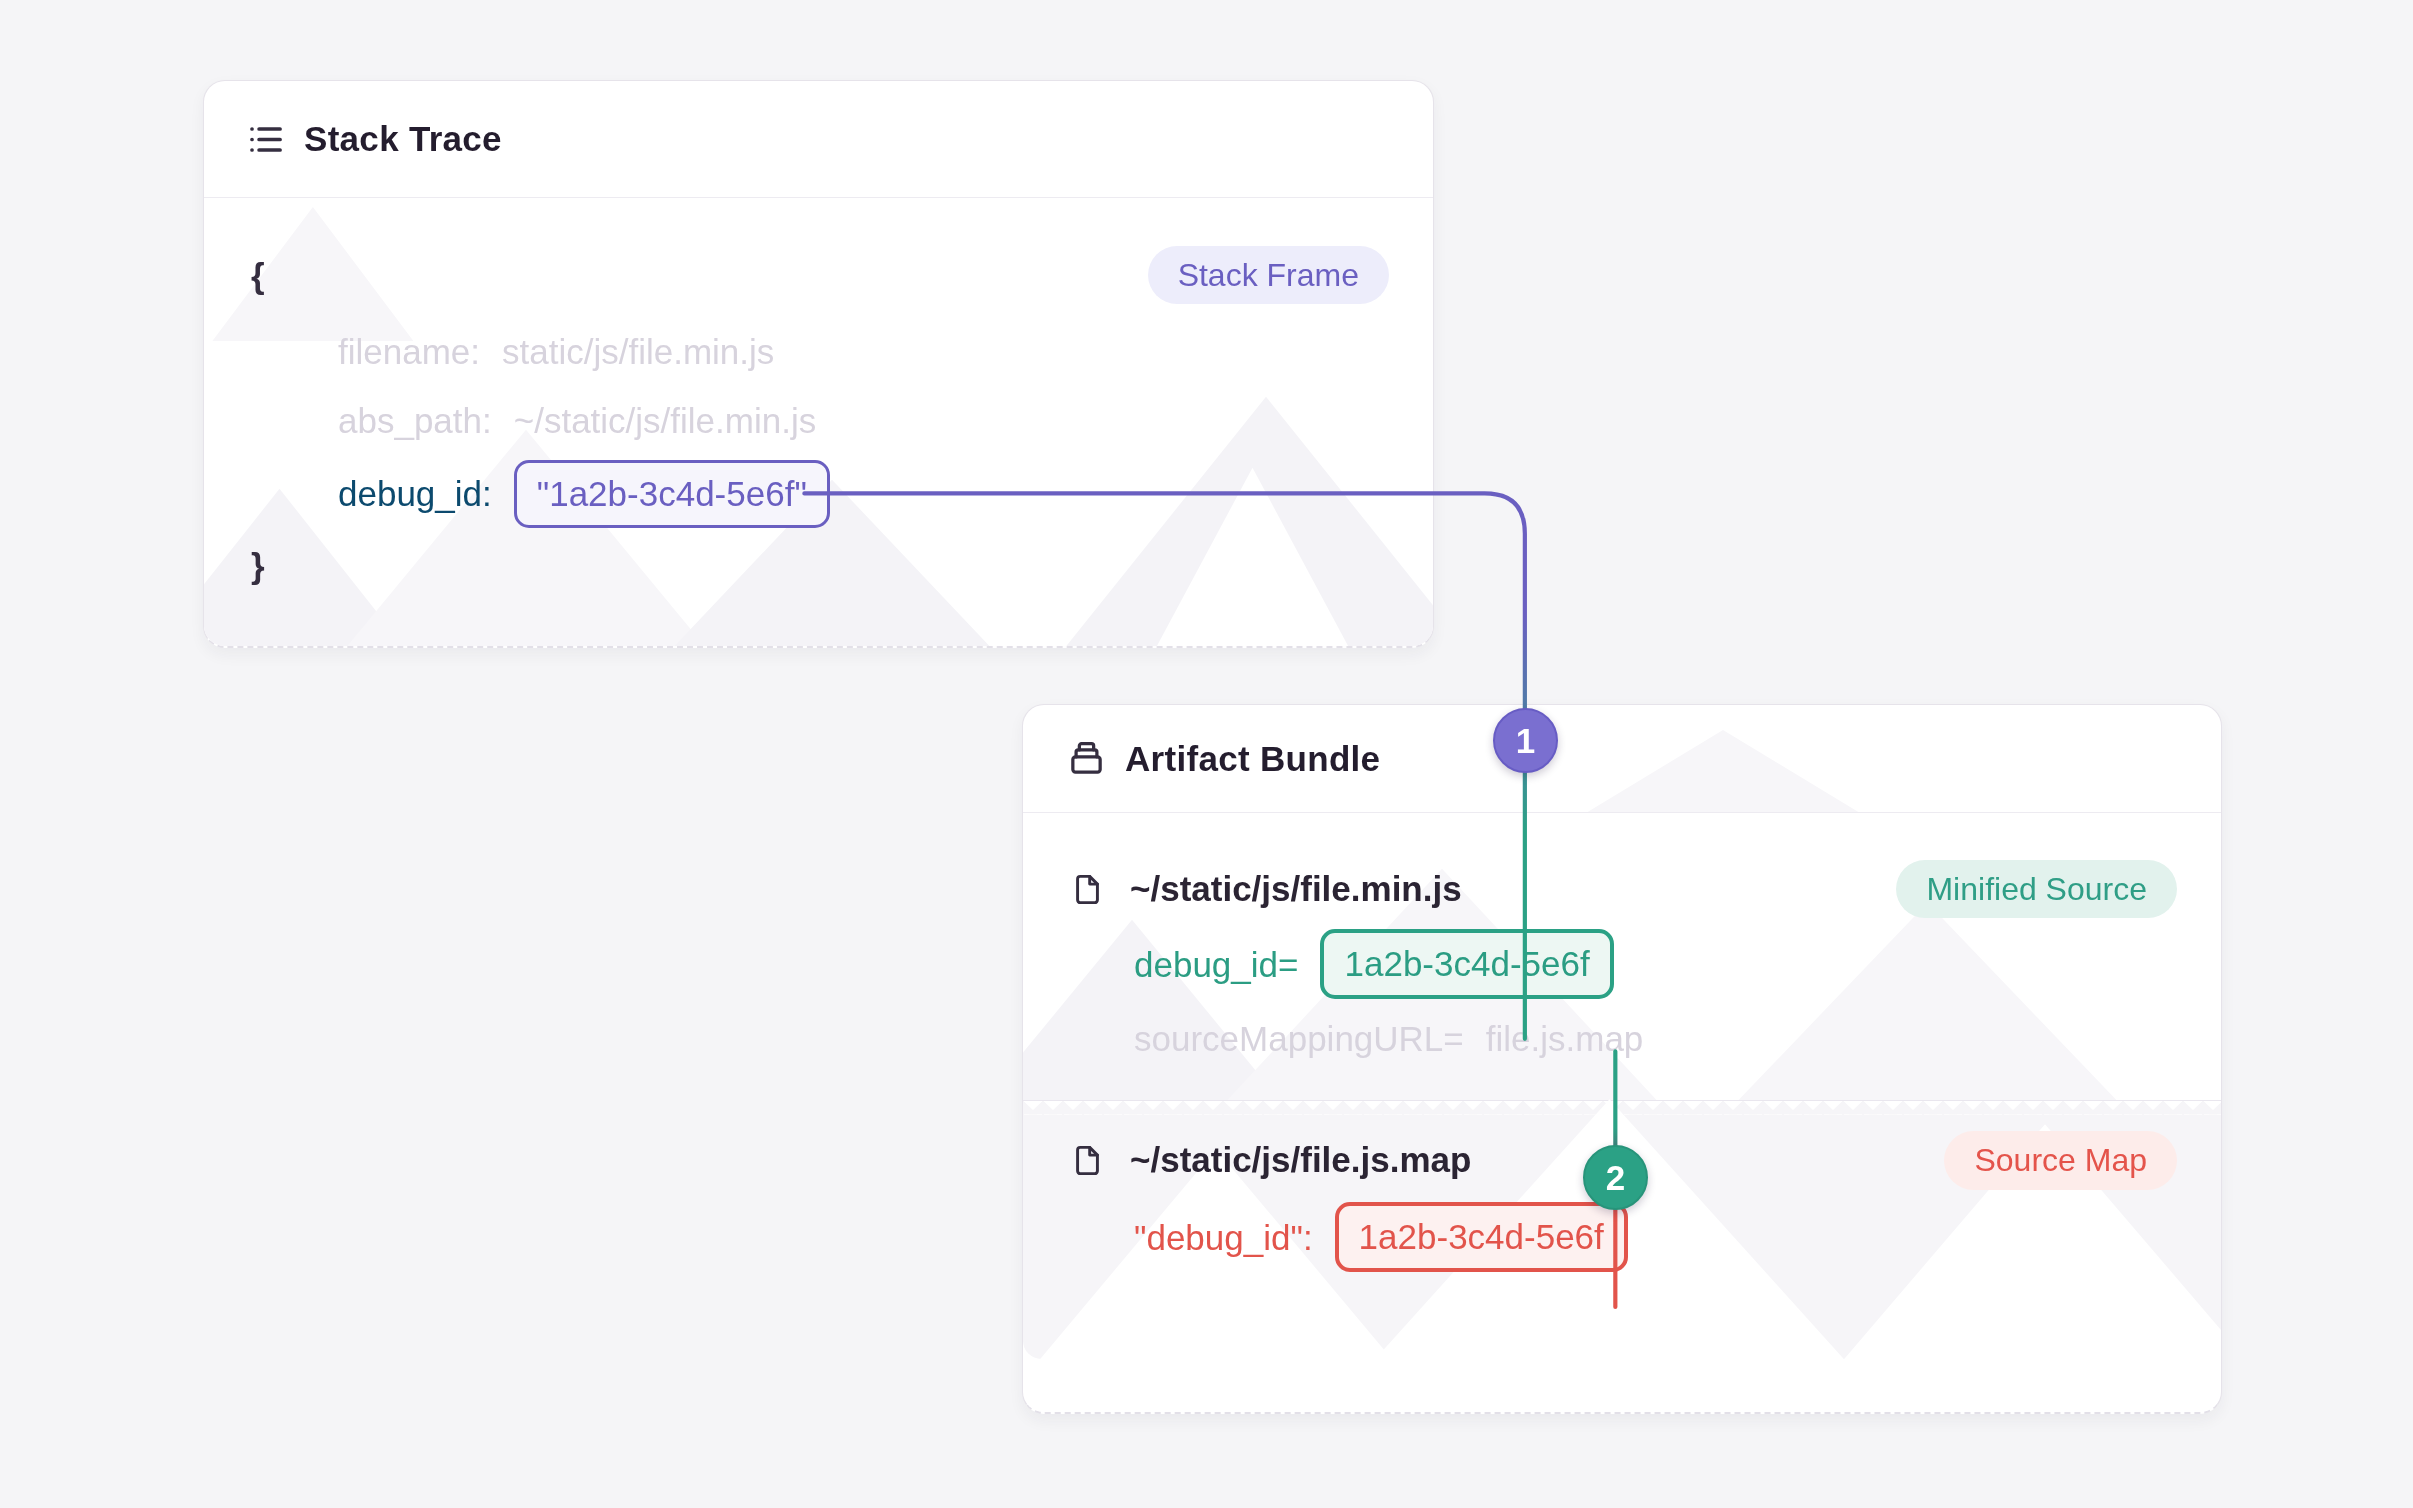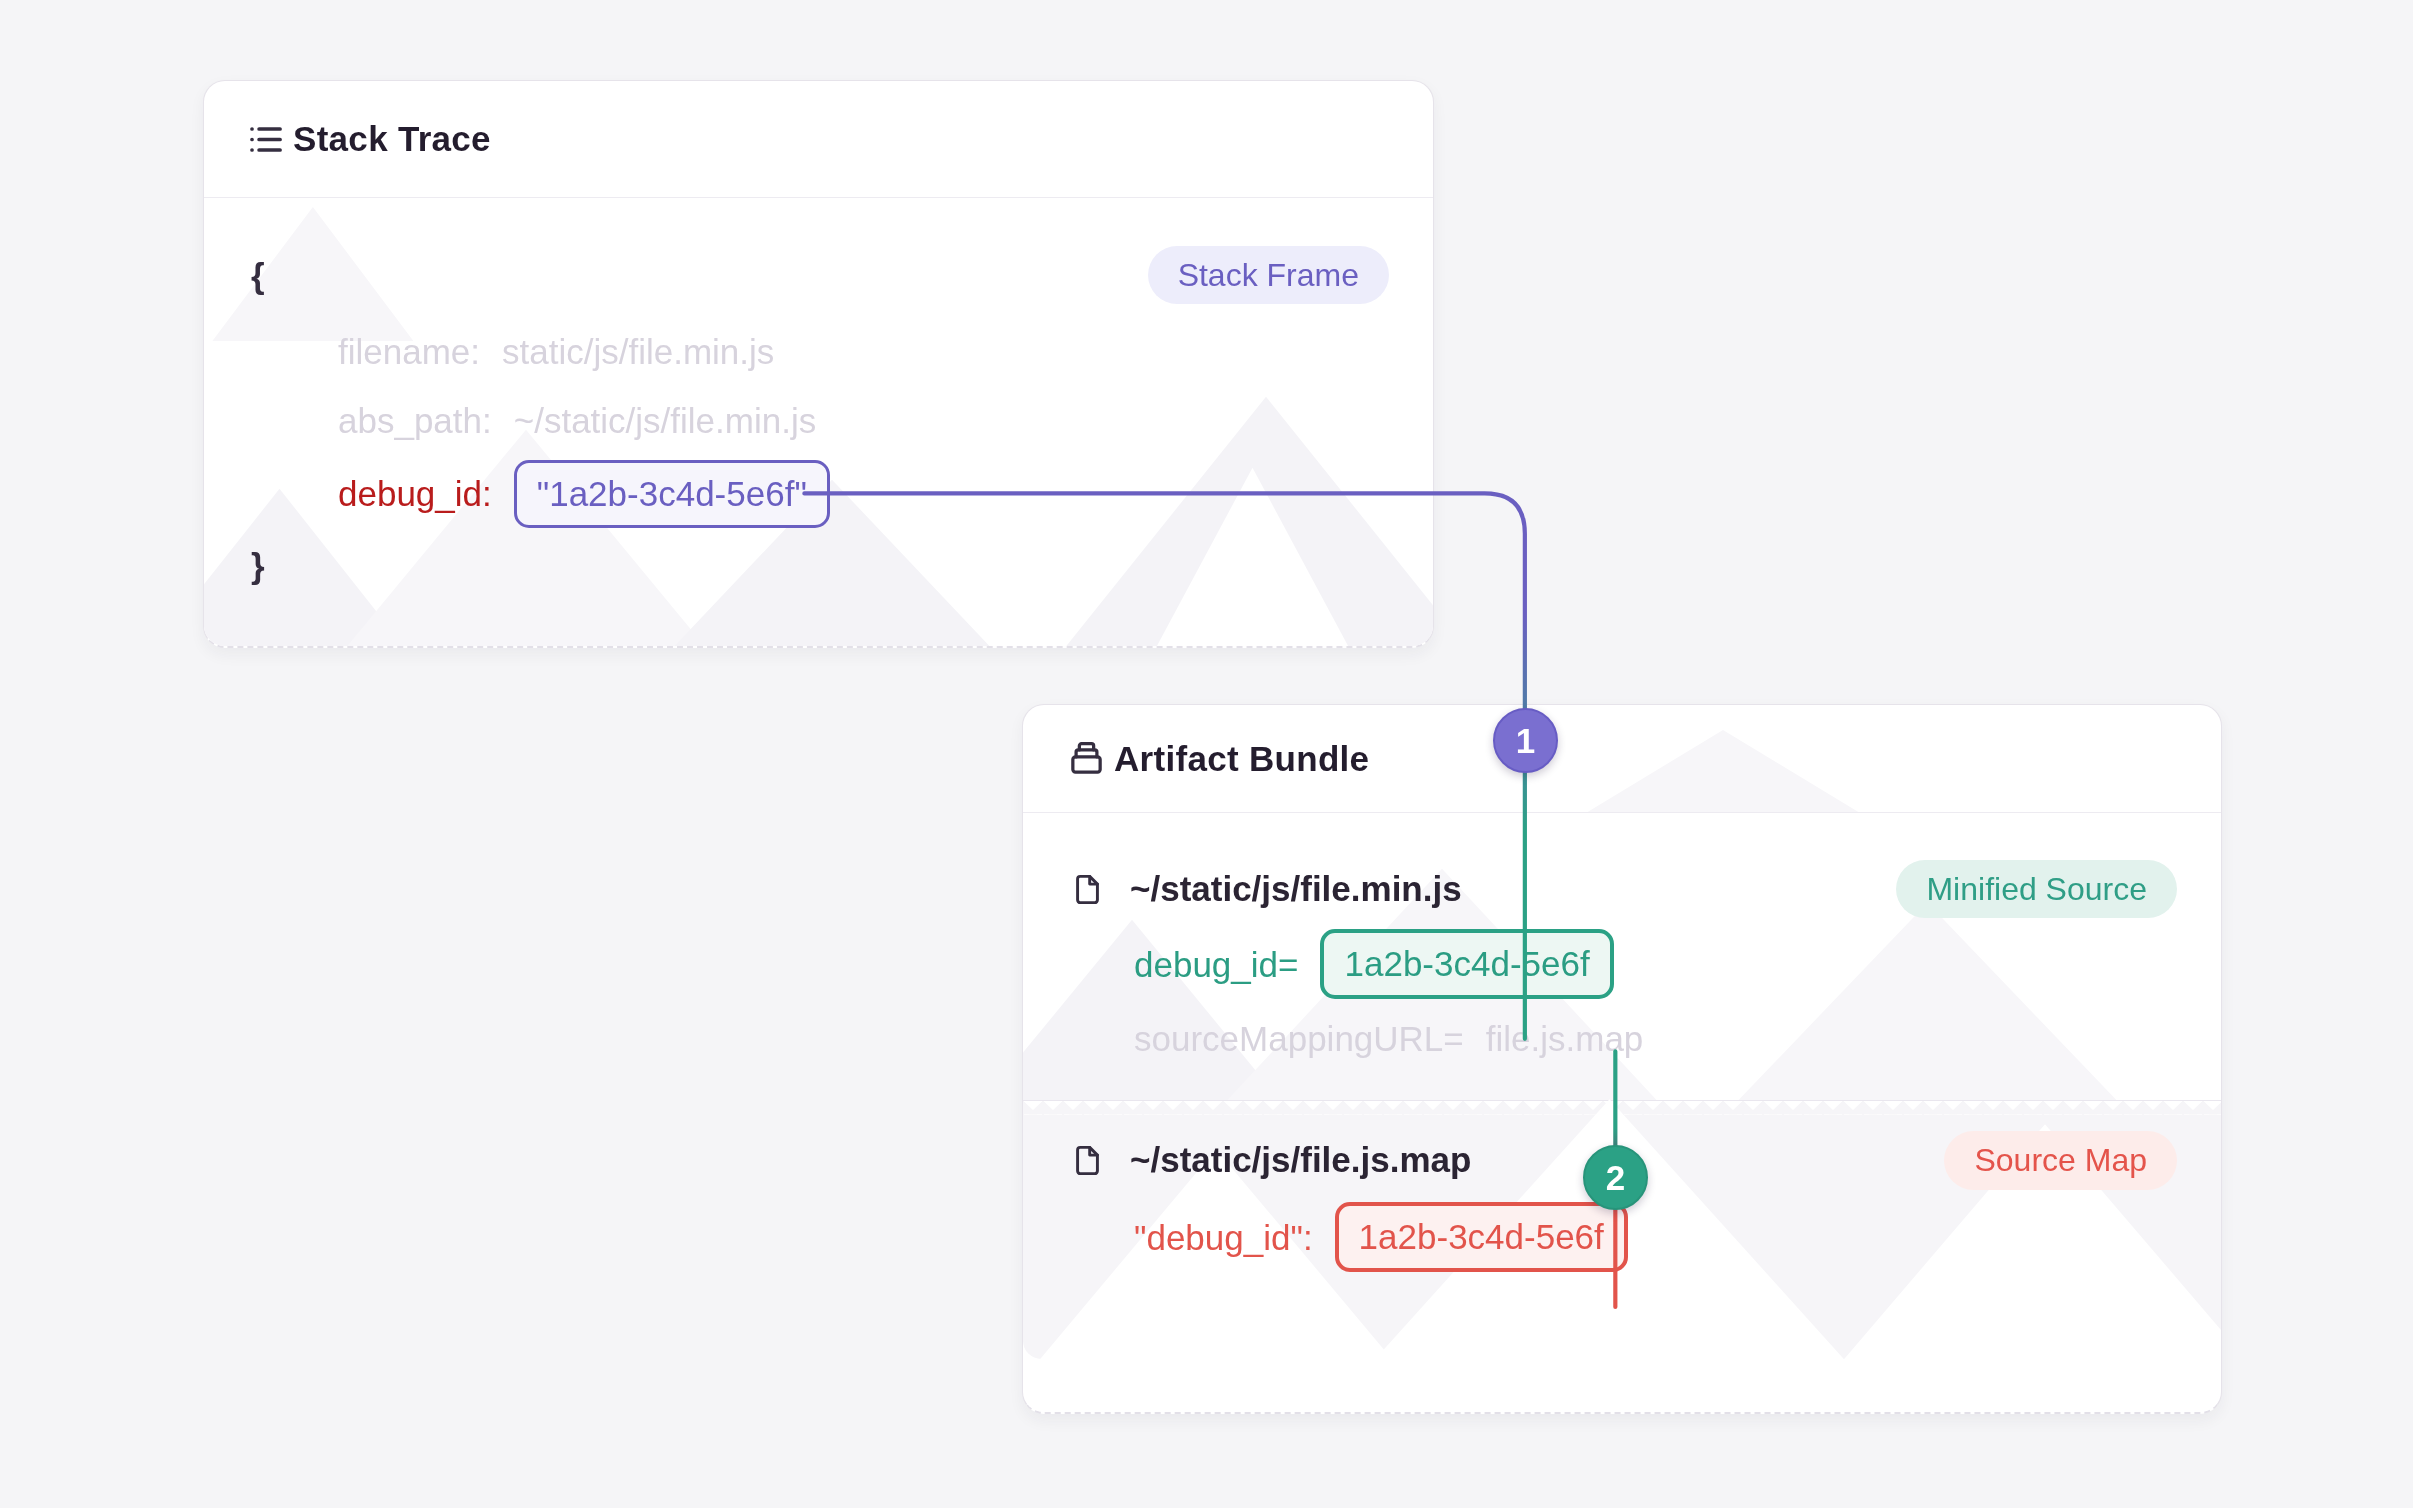--- a/index.html
+++ b/index.html
@@ -19,21 +19,21 @@
     border-bottom:2.5px dashed #e3e0e8;
     border-radius:22px;
     box-shadow:0 6.7px 15px rgba(43,34,51,.05);
     overflow:hidden;
   }
   .card-stack  { left:203px;  top:80px;  width:1229px; height:565px; }
   .card-bundle { left:1022px; top:704px; width:1198px; height:707px; }
 
   .card-header {
     position:relative;
-    display:flex; align-items:center; gap:8px;
+    display:flex; align-items:center; gap:19px;
     padding:0 44px;
     border-bottom:1.7px solid #edebf1;
     overflow:hidden;
   }
   .card-stack  .card-header { height:116px; }
   .card-bundle .card-header { height:107px; }
   .card-title { margin:0; font-size:35px; font-weight:700; color:#241d2e; letter-spacing:0.3px; position:relative; z-index:1; }
   .hicon { display:flex; color:#352e40; position:relative; z-index:1; }
   .hicon svg { display:block; }
 
@@ -54,21 +54,21 @@
   }
   .pill-purple { background:#ededfb; color:#6a5fc1; }
   .pill-teal   { background:#e2f2ed; color:#2f9e86; }
   .pill-red    { background:#fdecea; color:#e4544b; }
 
   .code-row { display:flex; align-items:center; font-size:35px; font-weight:500; line-height:45px; position:relative; z-index:1; }
   .indent  { margin-left:87px; }
   .indent2 { margin-left:64px; }
   .code-key { margin-right:22px; white-space:pre; }
   .muted .code-key, .muted .code-val, .muted { color:#d7d3dd; }
-  .purple-text { color:#b91c1c; }
+  .purple-text { color:#0c4a6e; }
   .teal-text   { color:#2b9d83; }
   .red-text    { color:#e2544b; }
 
   .value-box {
     display:inline-block;
     font-size:35px; font-weight:500; line-height:42px;
     padding:10px 20px; border-radius:15px;
     position:relative; z-index:10;
     white-space:nowrap;
   }

